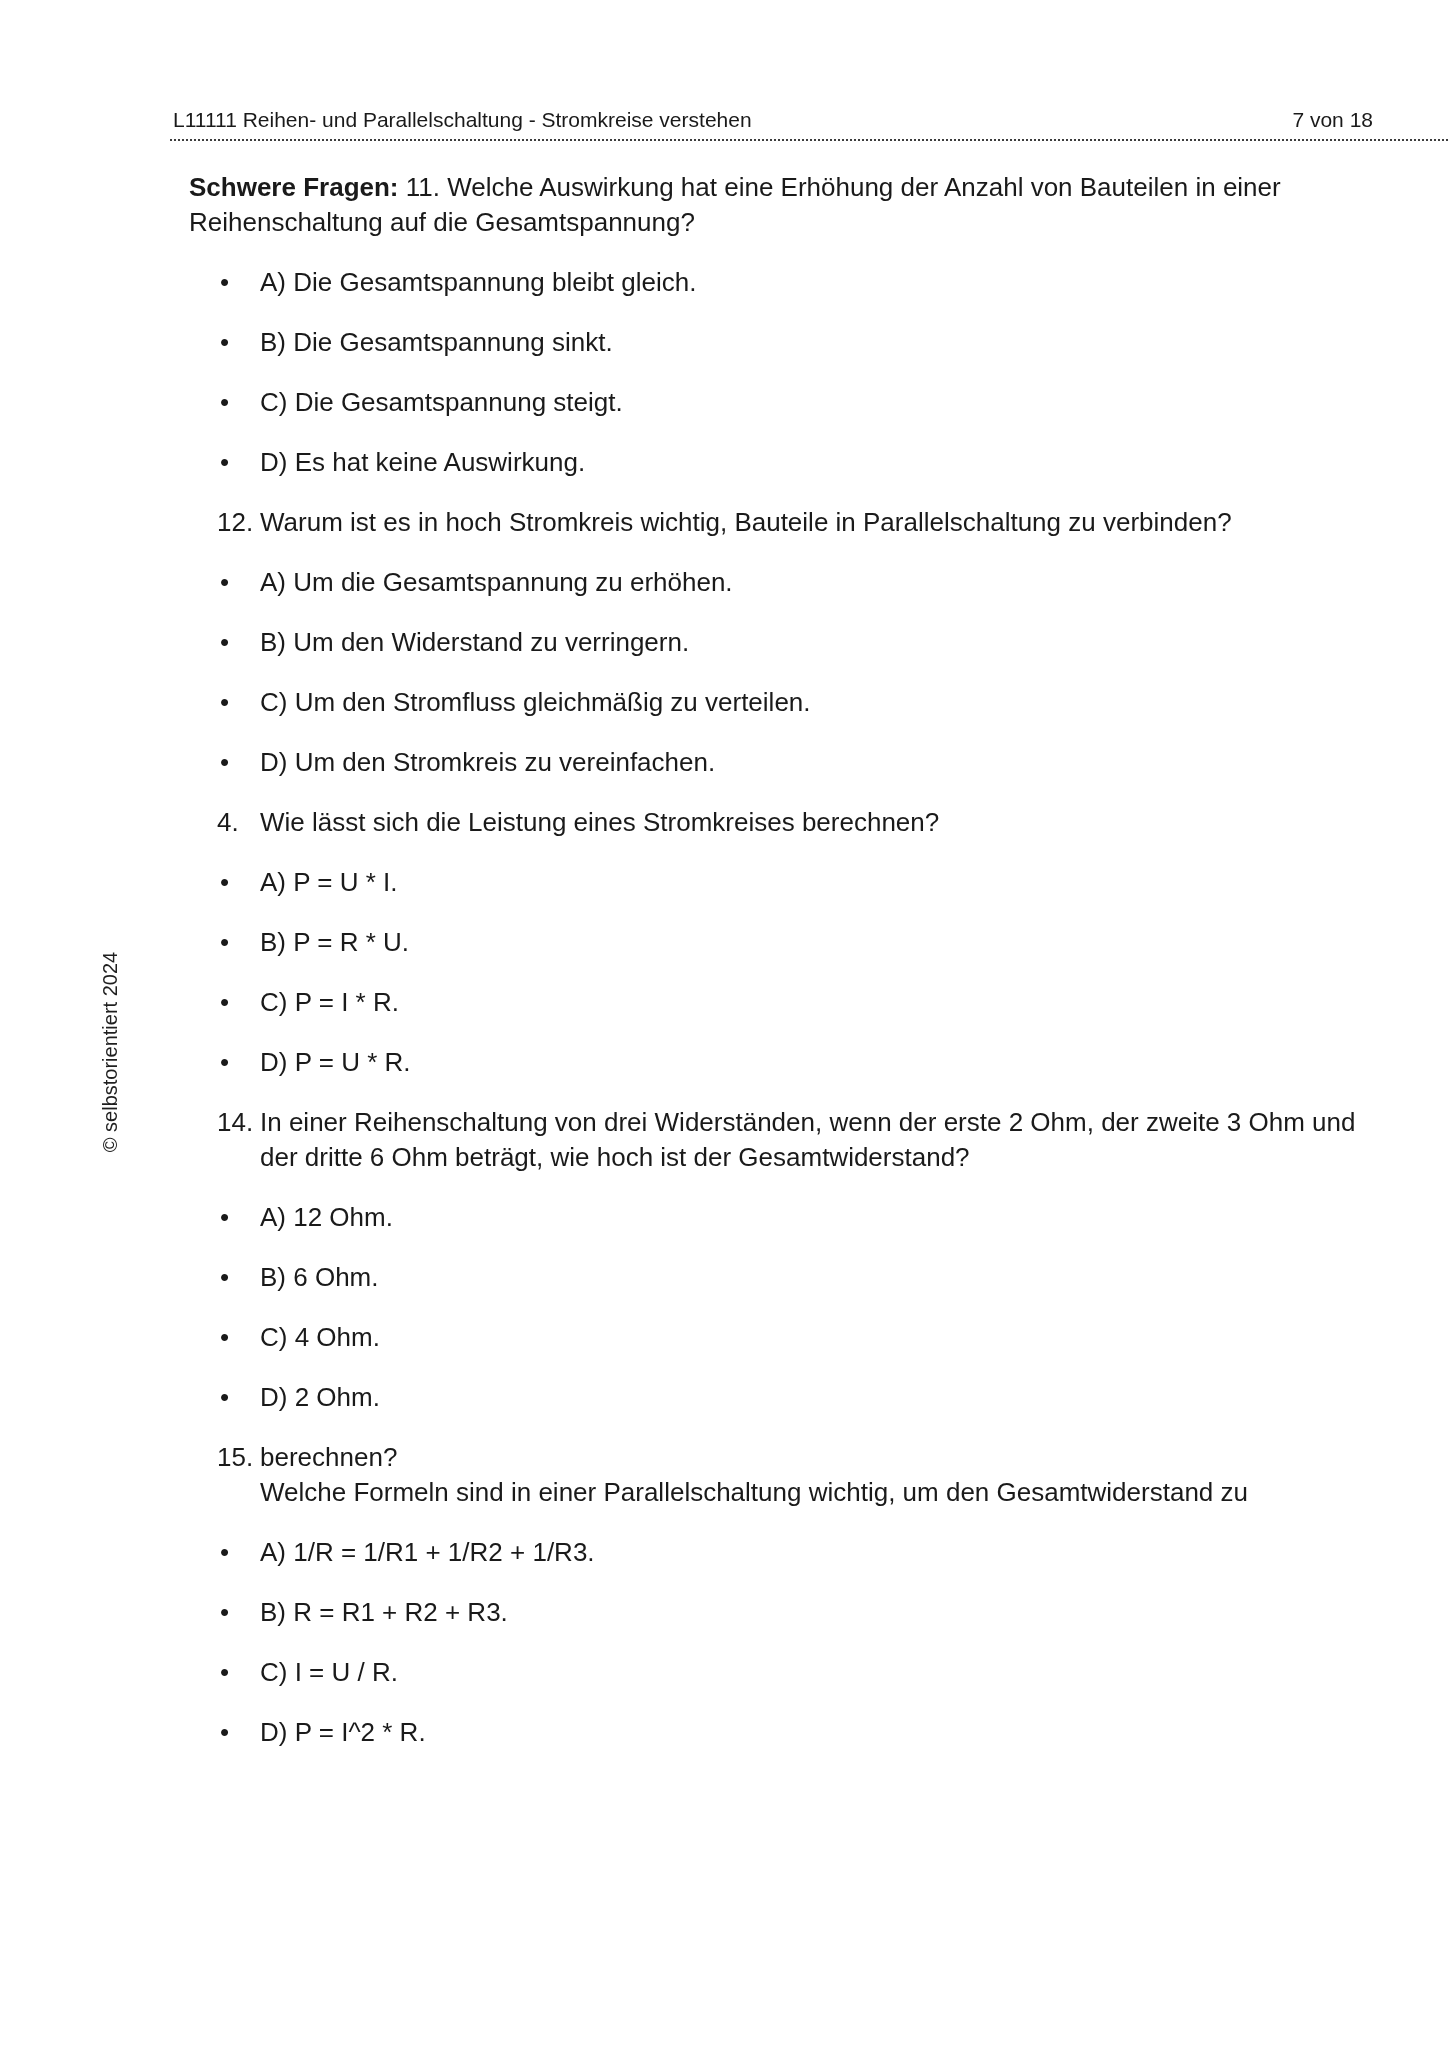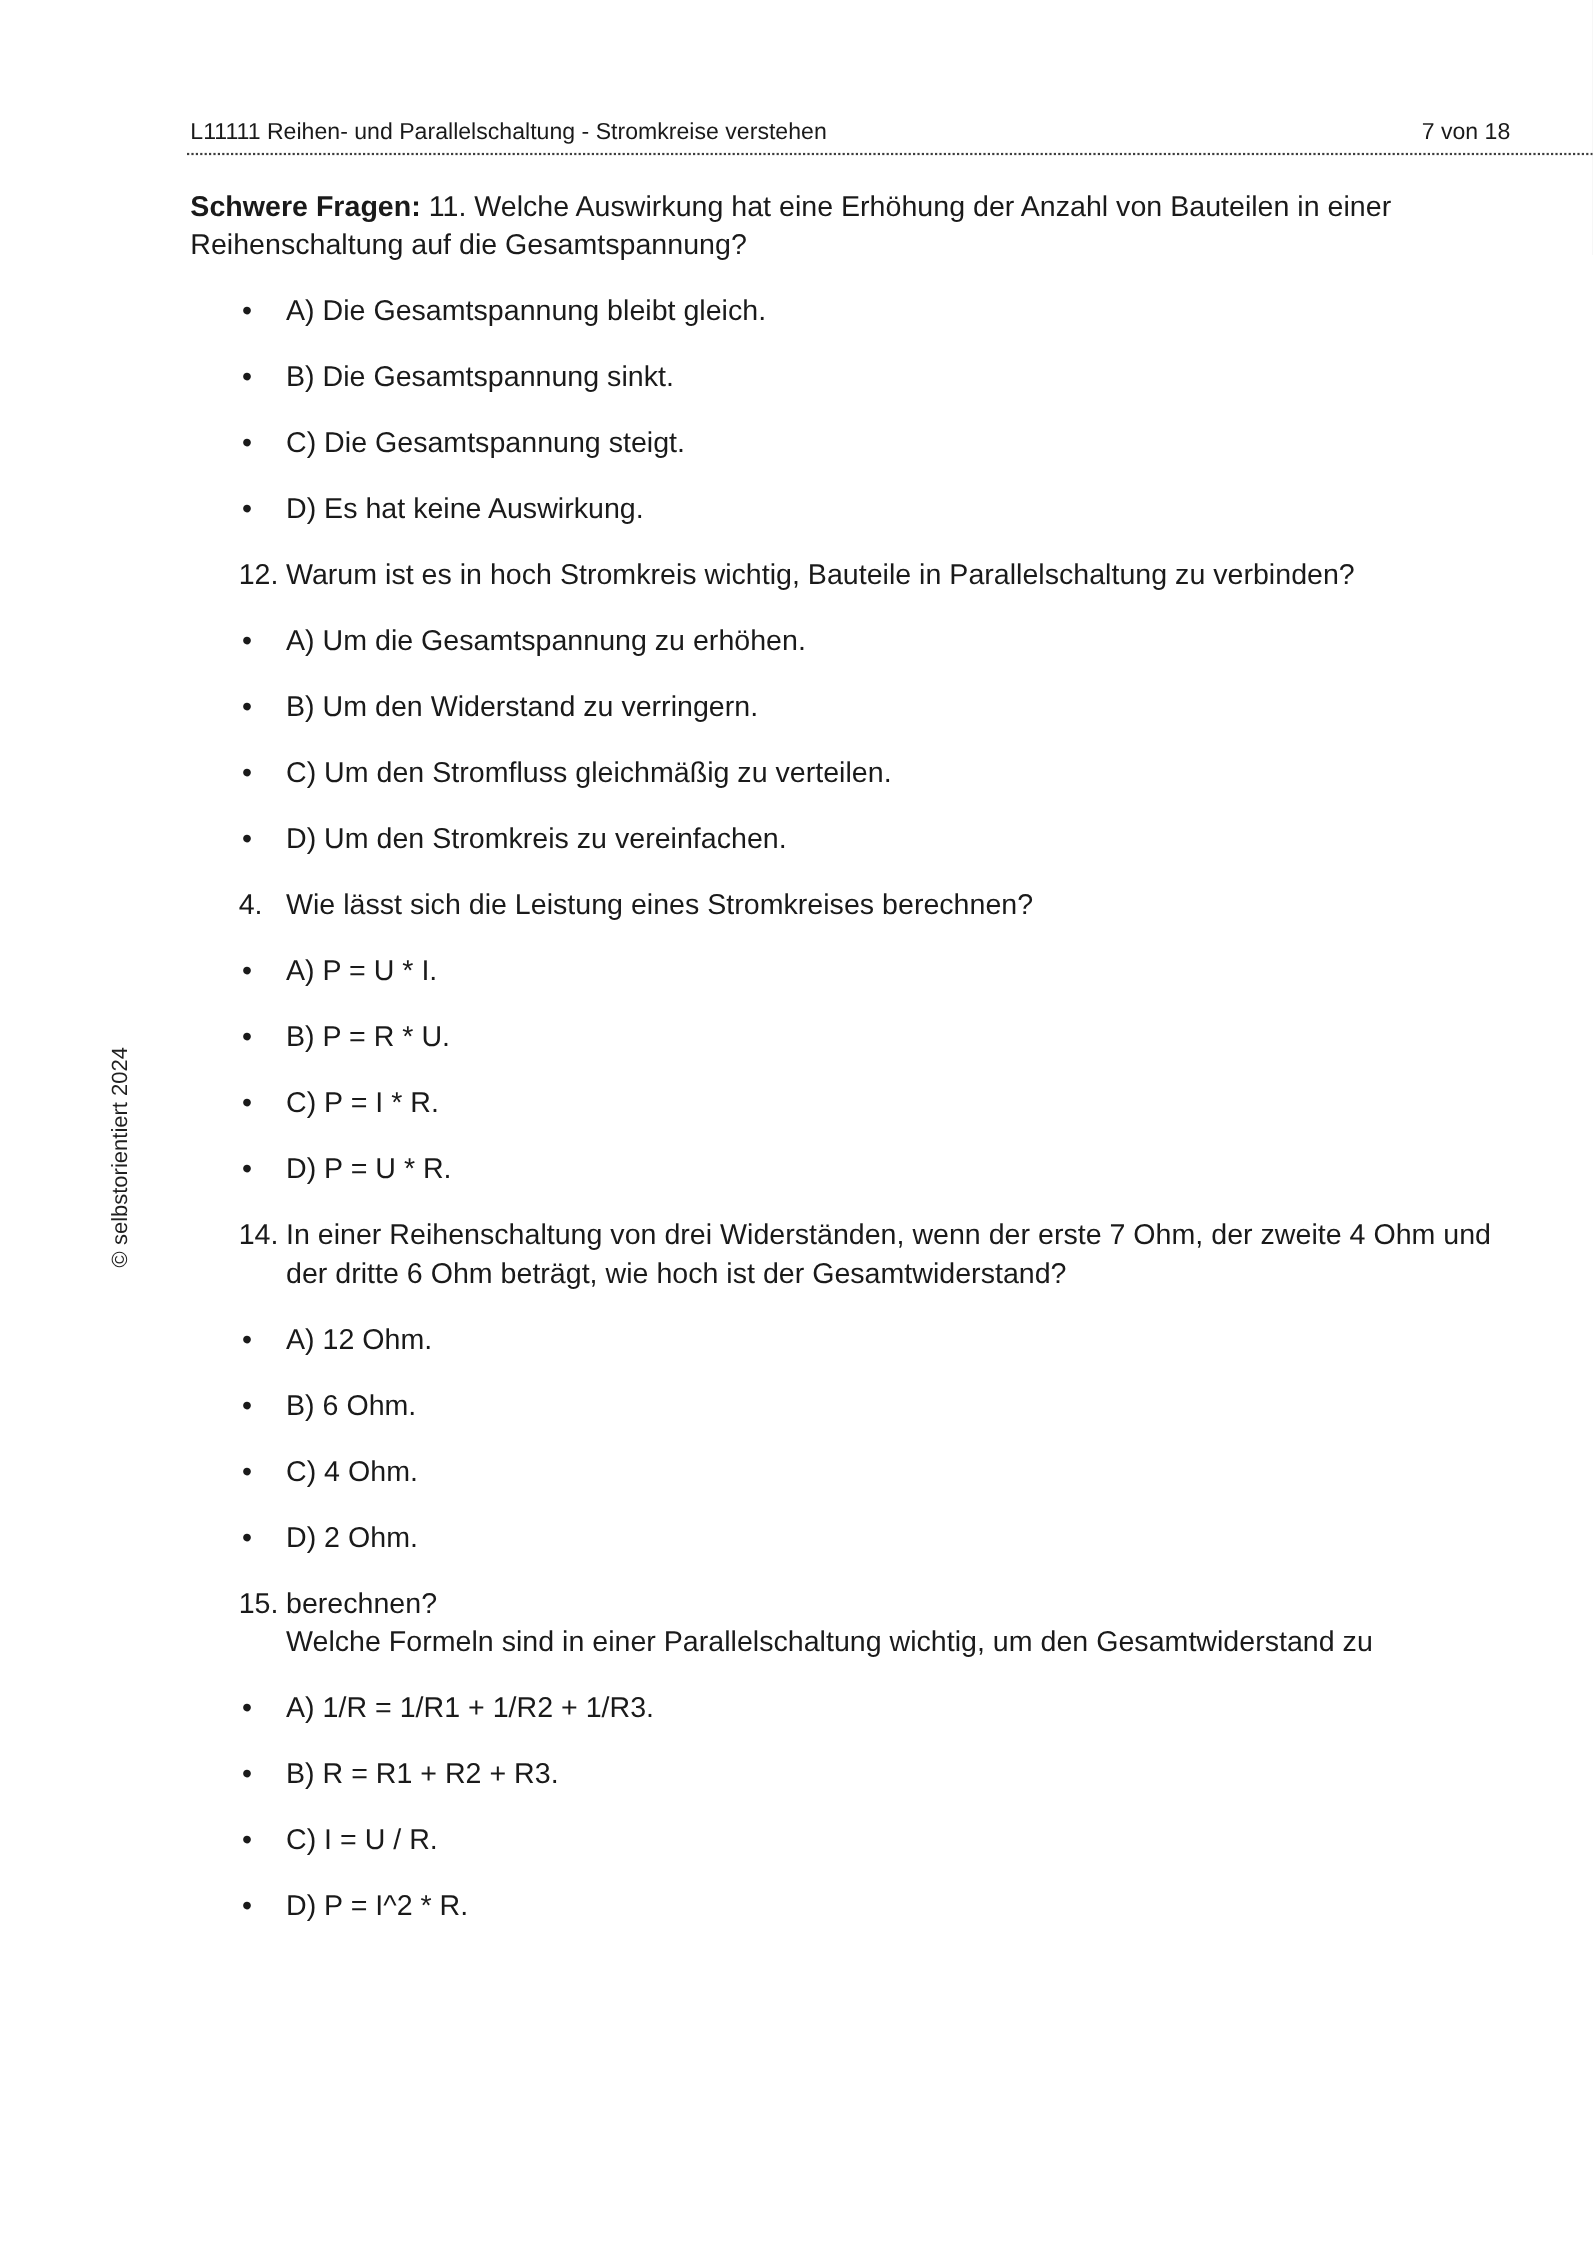--- a/index.html
+++ b/index.html
@@ -51,21 +51,21 @@
 
   
   .content {
     position: absolute;
     left: 173px;
     top: 170px;
     width: 1240px;
     font-size: 26px;
     line-height: 35px;
   }
-  .para { margin: 0 0 25px 0; }
+  .para { margin: 0 0 25px 16px; }
   .line { white-space: nowrap; }
   .bold { font-weight: 700; }
 
   .li-row {
     position: relative;
     padding-left: 87px;
     margin: 0 0 25px 0;
   }
   .li-row .marker {
     position: absolute;
@@ -149,21 +149,21 @@
       <span class="marker bullet">•</span>
       <span class="line">C) P = I * R.</span>
     </div>
     <div class="li-row">
       <span class="marker bullet">•</span>
       <span class="line">D) P = U * R.</span>
     </div>
 
     <div class="li-row">
       <span class="marker">14.</span>
-      <div class="line">In einer Reihenschaltung von drei Widerständen, wenn der erste 7 Ohm, der zweite 4 Ohm und</div>
+      <div class="line">In einer Reihenschaltung von drei Widerständen, wenn der erste 2 Ohm, der zweite 3 Ohm und</div>
       <div class="line">der dritte 6 Ohm beträgt, wie hoch ist der Gesamtwiderstand?</div>
     </div>
     <div class="li-row">
       <span class="marker bullet">•</span>
       <span class="line">A) 12 Ohm.</span>
     </div>
     <div class="li-row">
       <span class="marker bullet">•</span>
       <span class="line">B) 6 Ohm.</span>
     </div>

